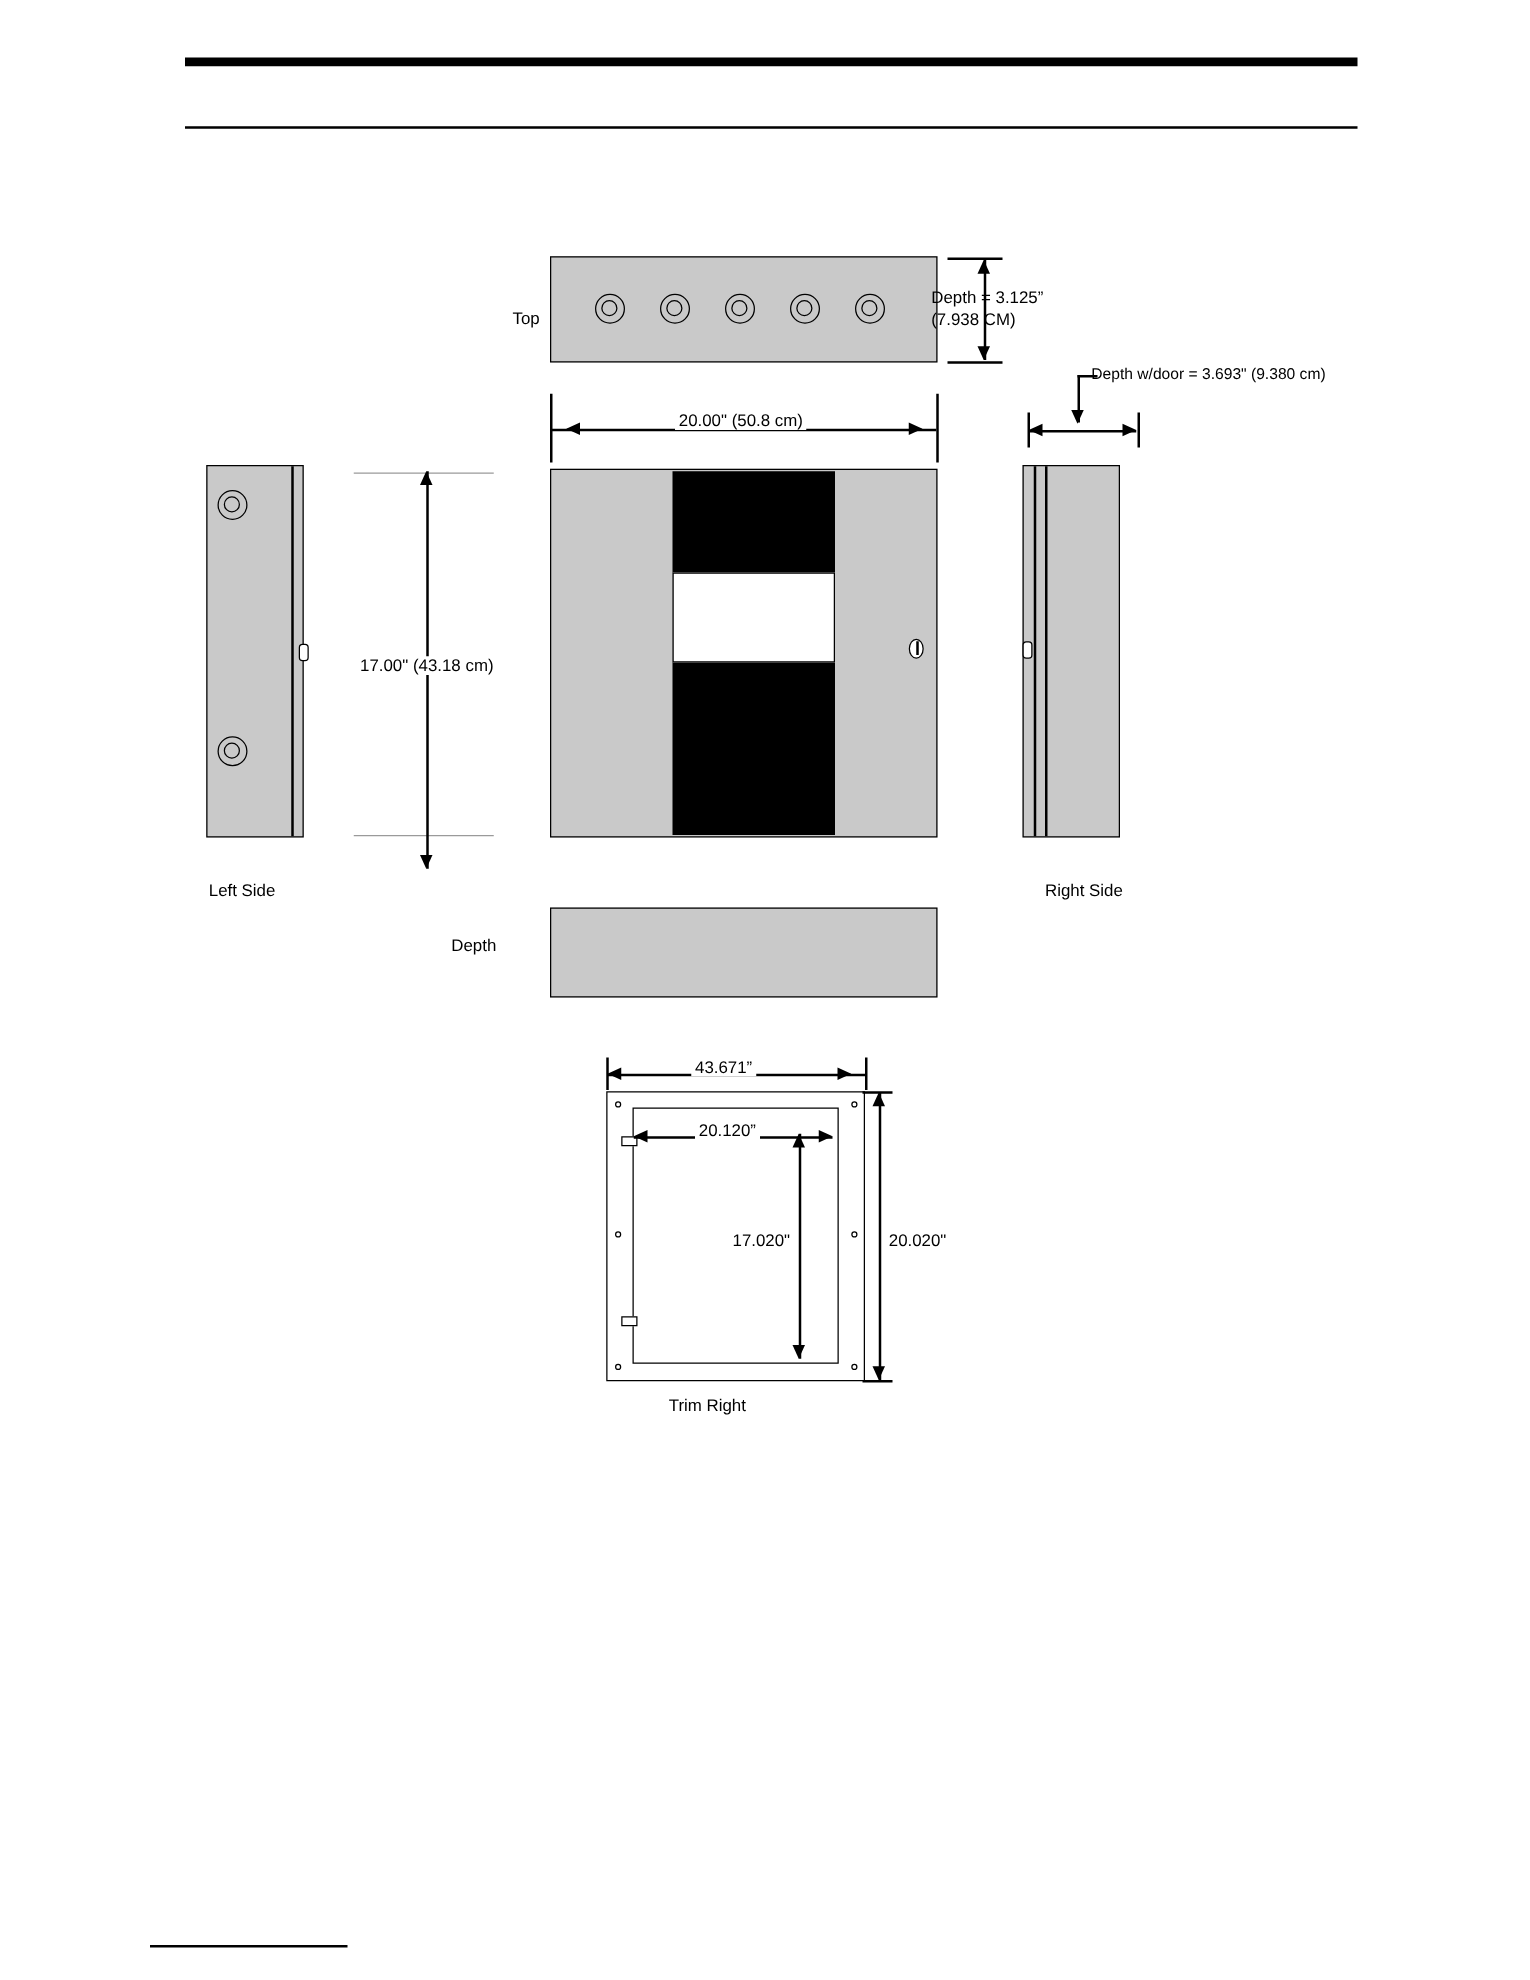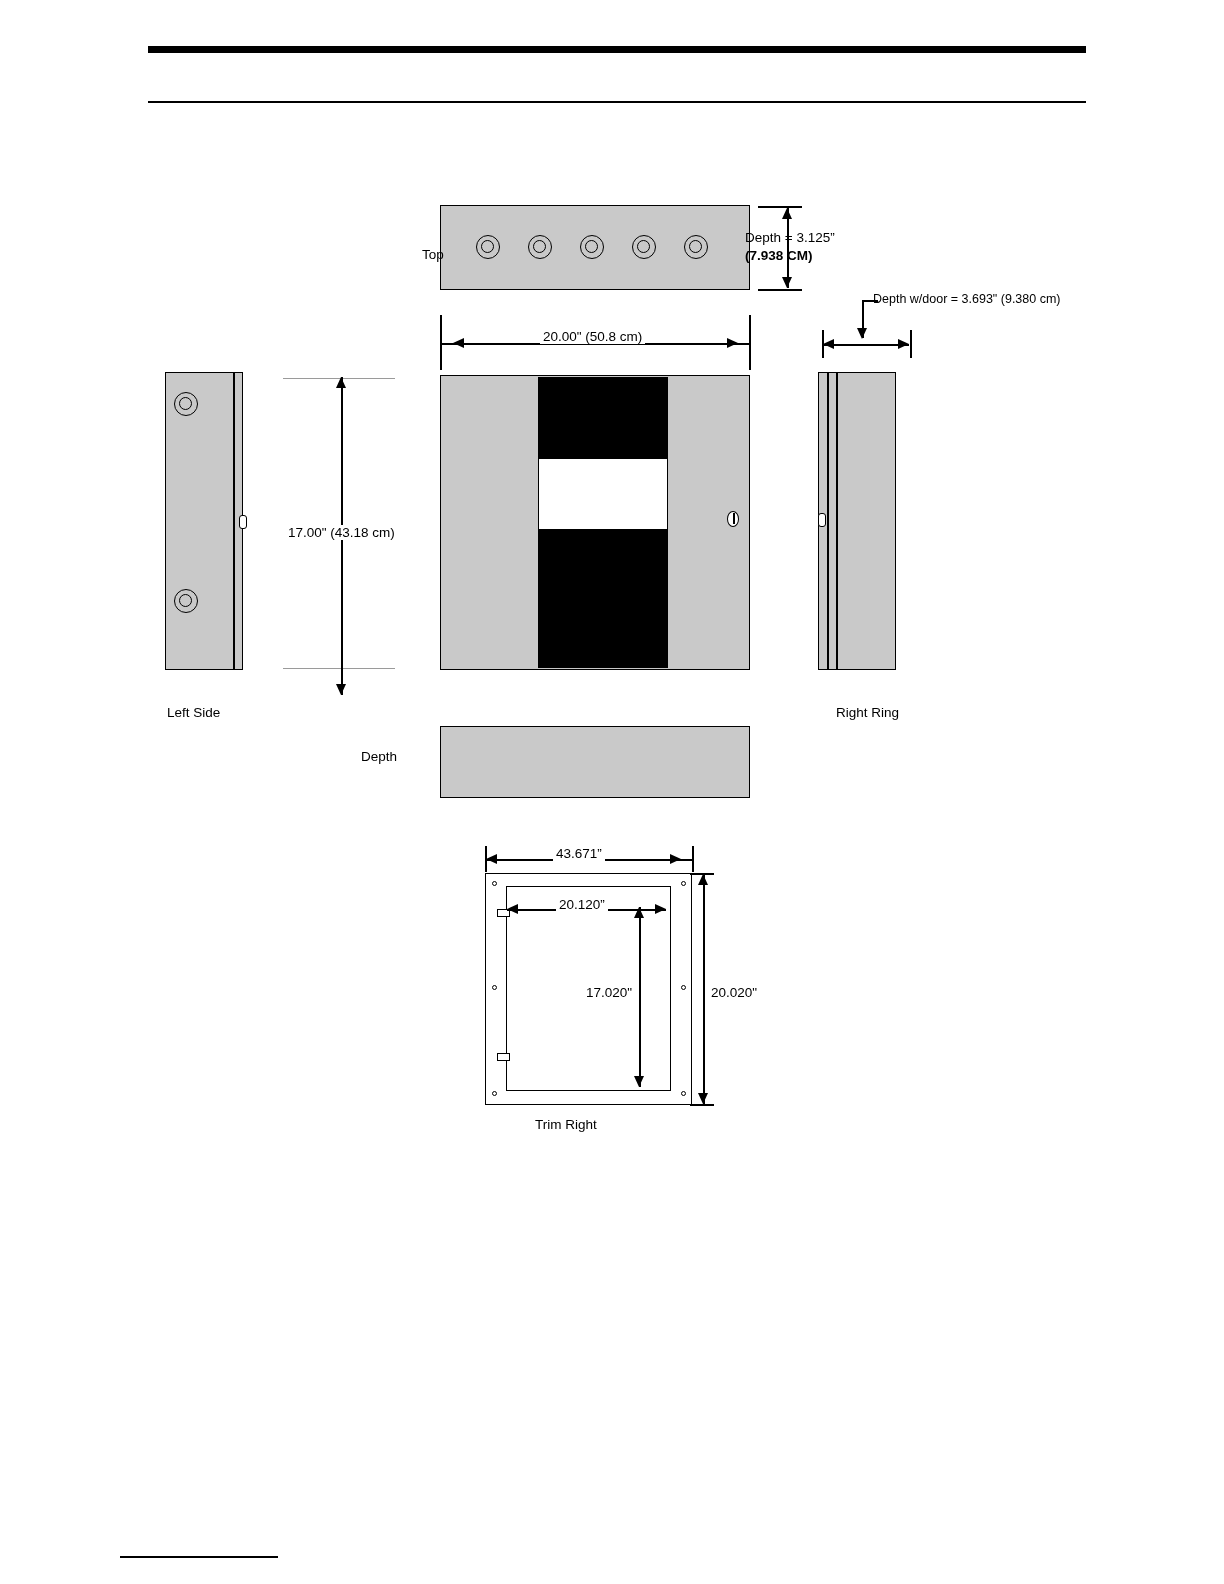--- a/index.html
+++ b/index.html
@@ -179,35 +179,35 @@
 </head>
 <body>
 
 <div class="page">
 
   <div class="rule-thick"></div>
   <div class="rule-thin"></div>
   <div class="footer-rule"></div>
 
   <div class="panel" style="left:440px; top:205px; width:310px; height:85px;"></div>
-  <div class="label" style="left:410px; top:247px;margin-left:12px;">Top</div>
+  <div class="label" style="left:410px; top:247px;">Top</div>
 
   <div class="hole" style="left:476px; top:235px;"></div>
   <div class="hole" style="left:528px; top:235px;"></div>
   <div class="hole" style="left:580px; top:235px;"></div>
   <div class="hole" style="left:632px; top:235px;"></div>
   <div class="hole" style="left:684px; top:235px;"></div>
 
   <div class="hline" style="left:758px; top:206px; width:44px;"></div>
   <div class="hline" style="left:758px; top:289px; width:44px;"></div>
   <div class="vline" style="left:787px; top:208px; height:80px;"></div>
   <div class="arr arr-up" style="left:782px; top:208px;"></div>
   <div class="arr arr-down" style="left:782px; top:277px;"></div>
   <div class="label" style="left:745px; top:230px;">Depth = 3.125”</div>
-  <div class="label" style="left:745px; top:248px;font-weight:bold;">(7.938 CM)</div>
+  <div class="label" style="left:745px; top:248px;">(7.938 CM)</div>
 
   <div class="label small" style="left:873px; top:291px;">Depth w/door = 3.693" (9.380 cm)</div>
   <div class="hline" style="left:862px; top:300px; width:16px;"></div>
   <div class="vline" style="left:862px; top:300px; height:38px;"></div>
   <div class="arr arr-down" style="left:857px; top:328px;"></div>
 
   <div class="vline" style="left:822px; top:330px; height:28px;"></div>
   <div class="vline" style="left:910px; top:330px; height:28px;"></div>
   <div class="hline" style="left:823px; top:344px; width:86px;"></div>
   <div class="arr arr-left" style="left:823px; top:339px;"></div>
@@ -240,21 +240,21 @@
   <div class="vline" style="left:233px; top:373px; height:296px;"></div>
   <div class="hole" style="left:174px; top:392px;"></div>
   <div class="hole" style="left:174px; top:589px;"></div>
   <div class="latch" style="left:239px; top:515px; width:8px; height:14px; border-radius:3px;"></div>
   <div class="label" style="left:167px; top:705px;">Left Side</div>
 
   <div class="panel" style="left:818px; top:372px; width:78px; height:298px;"></div>
   <div class="vline" style="left:827px; top:373px; height:296px;"></div>
   <div class="vline" style="left:836px; top:373px; height:296px;"></div>
   <div class="latch" style="left:818px; top:513px; width:8px; height:14px; border-radius:3px;"></div>
-  <div class="label" style="left:836px; top:705px;">Right Ring</div>
+  <div class="label" style="left:836px; top:705px;">Right Side</div>
 
   <div class="panel" style="left:440px; top:726px; width:310px; height:72px;"></div>
   <div class="label" style="left:361px; top:749px;">Depth</div>
 
   <div class="vline" style="left:485px; top:846px; height:26px;"></div>
   <div class="vline" style="left:692px; top:846px; height:26px;"></div>
   <div class="hline" style="left:486px; top:859px; width:206px;"></div>
   <div class="arr arr-left" style="left:486px; top:854px;"></div>
   <div class="arr arr-right" style="left:670px; top:854px;"></div>
   <div class="dimtext" style="left:553px; top:846px;">43.671”</div>

